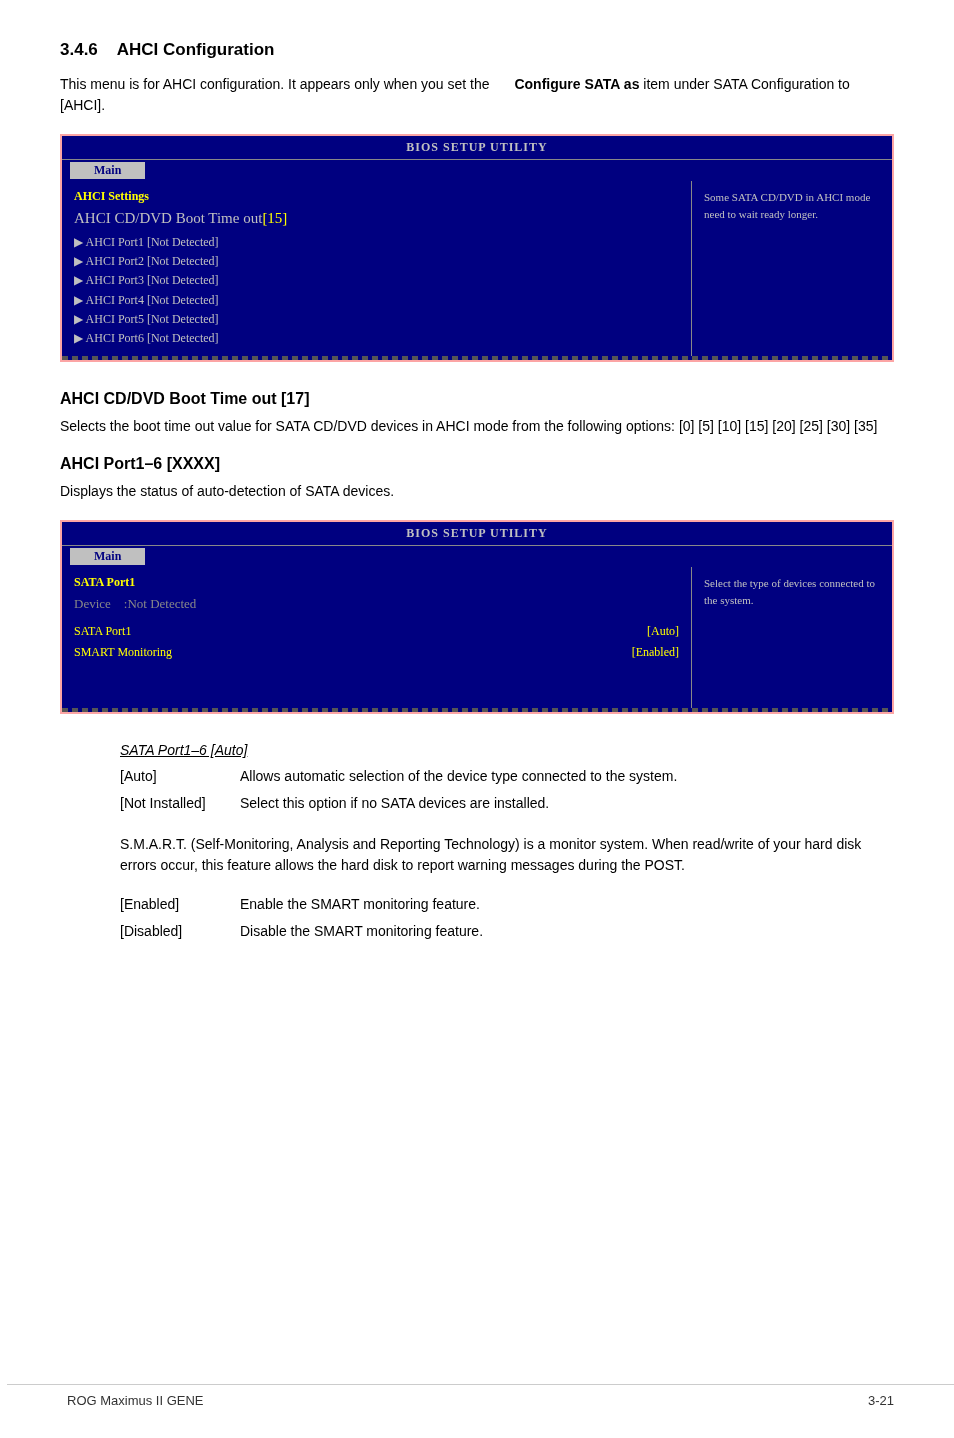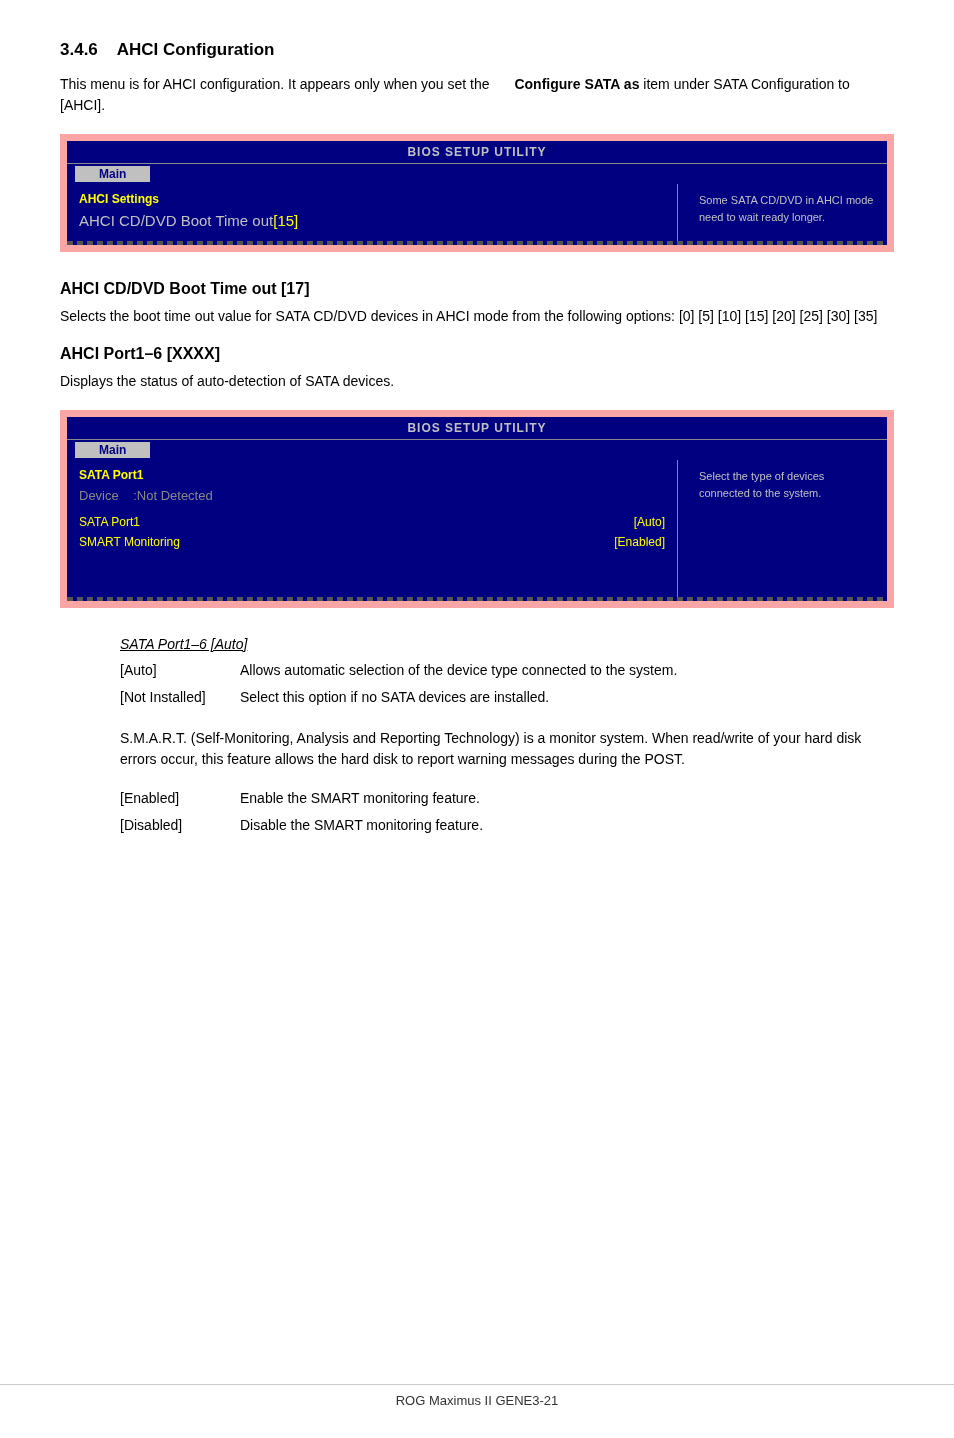--- a/index.html
+++ b/index.html
@@ -25,24 +25,24 @@
       margin-bottom: 18px;
     }
 
     p.intro strong {
       font-weight: bold;
       margin-left: 21px;
     }
 
     
     .bios-screen {
-      border: 7px solid #fca5a5;
+      border: 2px solid #fca5a5;
       background: #bef264;
       color: #c0c0c0;
-      font-family: Liberation Sans, sans-serif;
+      font-family: Liberation Serif, serif;
       font-size: 12px;
       margin-bottom: 28px;
       width: 100%;
     }
 
     .bios-header {
       text-align: center;
       background: #000080;
       color: #c0c0c0;
       padding: 4px 0;
@@ -61,21 +61,20 @@
       background: #c0c0c0;
       color: #000080;
       padding: 1px 24px;
       font-weight: bold;
       font-size: 12px;
     }
 
     .bios-body {
       display: flex;
       background: #000080;
-      gap: 9px;
     }
 
     .bios-left {
       flex: 1;
       padding: 8px 12px;
       border-right: 1px solid #888;
     }
 
     .bios-right {
       width: 200px;
@@ -183,24 +182,24 @@
     }
 
     .option-desc {
       flex: 1;
     }
 
     
     .page-footer {
       position: fixed;
       bottom: 30px;
-      left: 0;
+      left: 7px;
       right: 0;
       display: flex;
-      justify-content: center;
+      justify-content: space-between;
       padding: 0 60px;
       font-size: 13px;
       color: #333;
       border-top: 1px solid #ccc;
       padding-top: 8px;
     }
   </style>
 </head>
 <body>
 
@@ -219,20 +218,28 @@
   <div class="bios-tab-row">
     <span class="bios-tab">Main</span>
   </div>
   <div class="bios-body">
     <div class="bios-left">
       <div class="bios-section-title">AHCI Settings</div>
       <div class="bios-row">
         <span class="label">AHCI CD/DVD Boot Time out</span>
         <span class="value">[15]</span>
       </div>
+      <ul class="bios-port-list">
+        <li>AHCI Port1  [Not Detected]</li>
+        <li>AHCI Port2  [Not Detected]</li>
+        <li>AHCI Port3  [Not Detected]</li>
+        <li>AHCI Port4  [Not Detected]</li>
+        <li>AHCI Port5  [Not Detected]</li>
+        <li>AHCI Port6  [Not Detected]</li>
+      </ul>
     </div>
     <div class="bios-right">
       <span>Some SATA CD/DVD in AHCI mode need to wait ready longer.</span>
     </div>
   </div>
   <div class="bios-divider"></div>
 </div>
 
 <h3 class="sub-heading">AHCI CD/DVD Boot Time out [17]</h3>
 <p class="sub-text">Selects the boot time out value for SATA CD/DVD devices in AHCI mode from the following options: [0] [5] [10] [15] [20] [25] [30] [35]</p>

